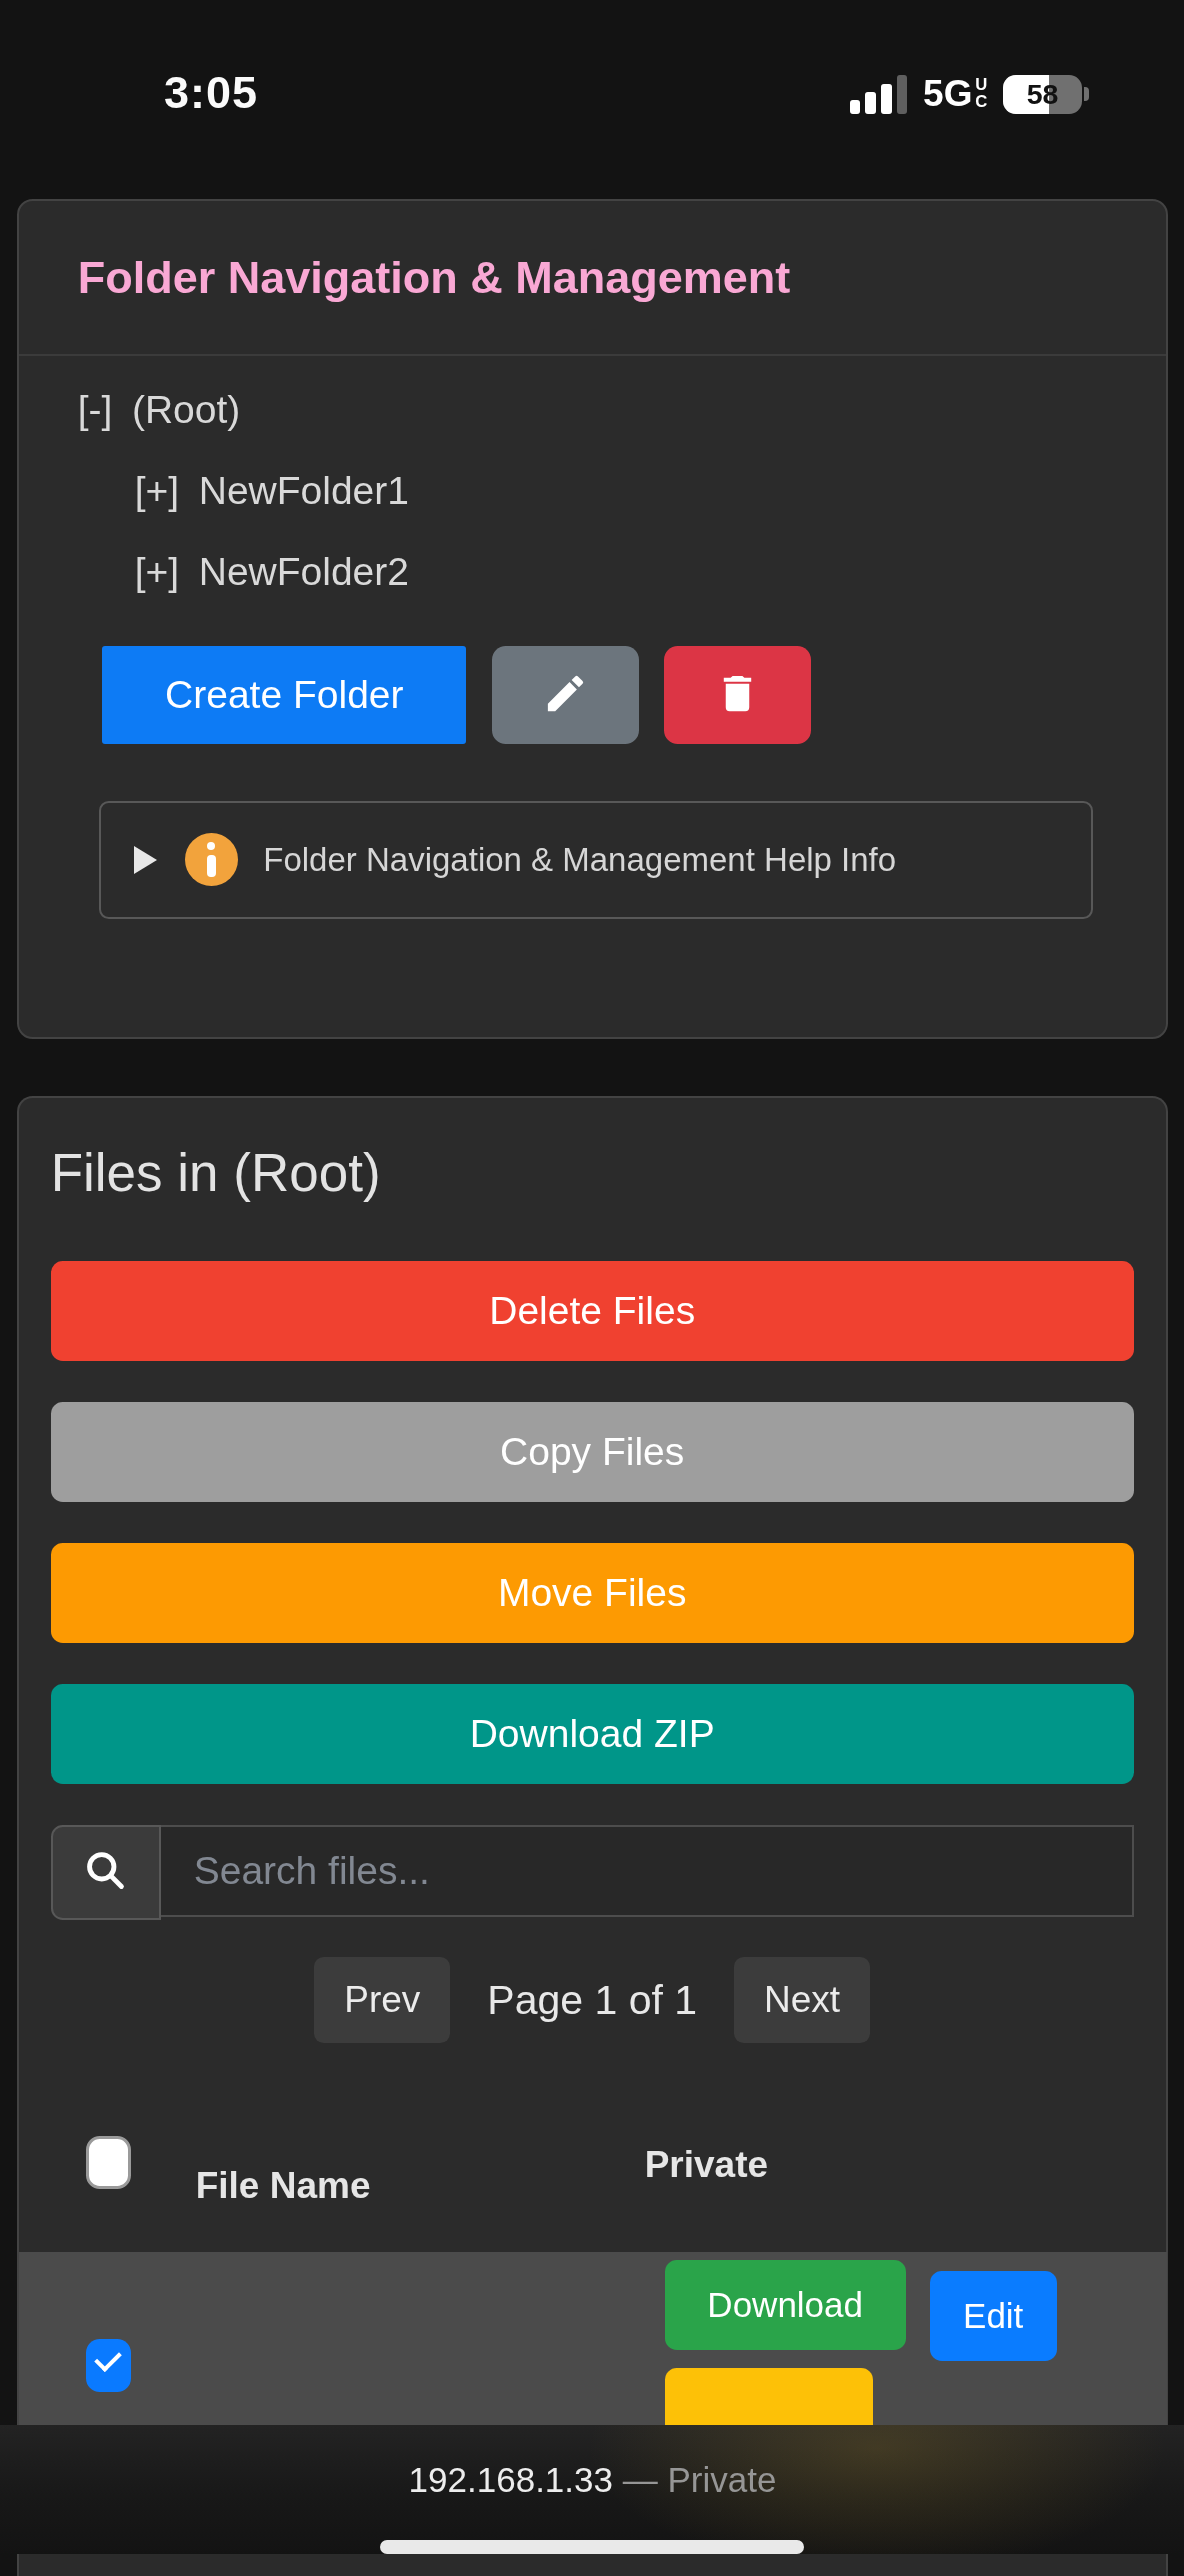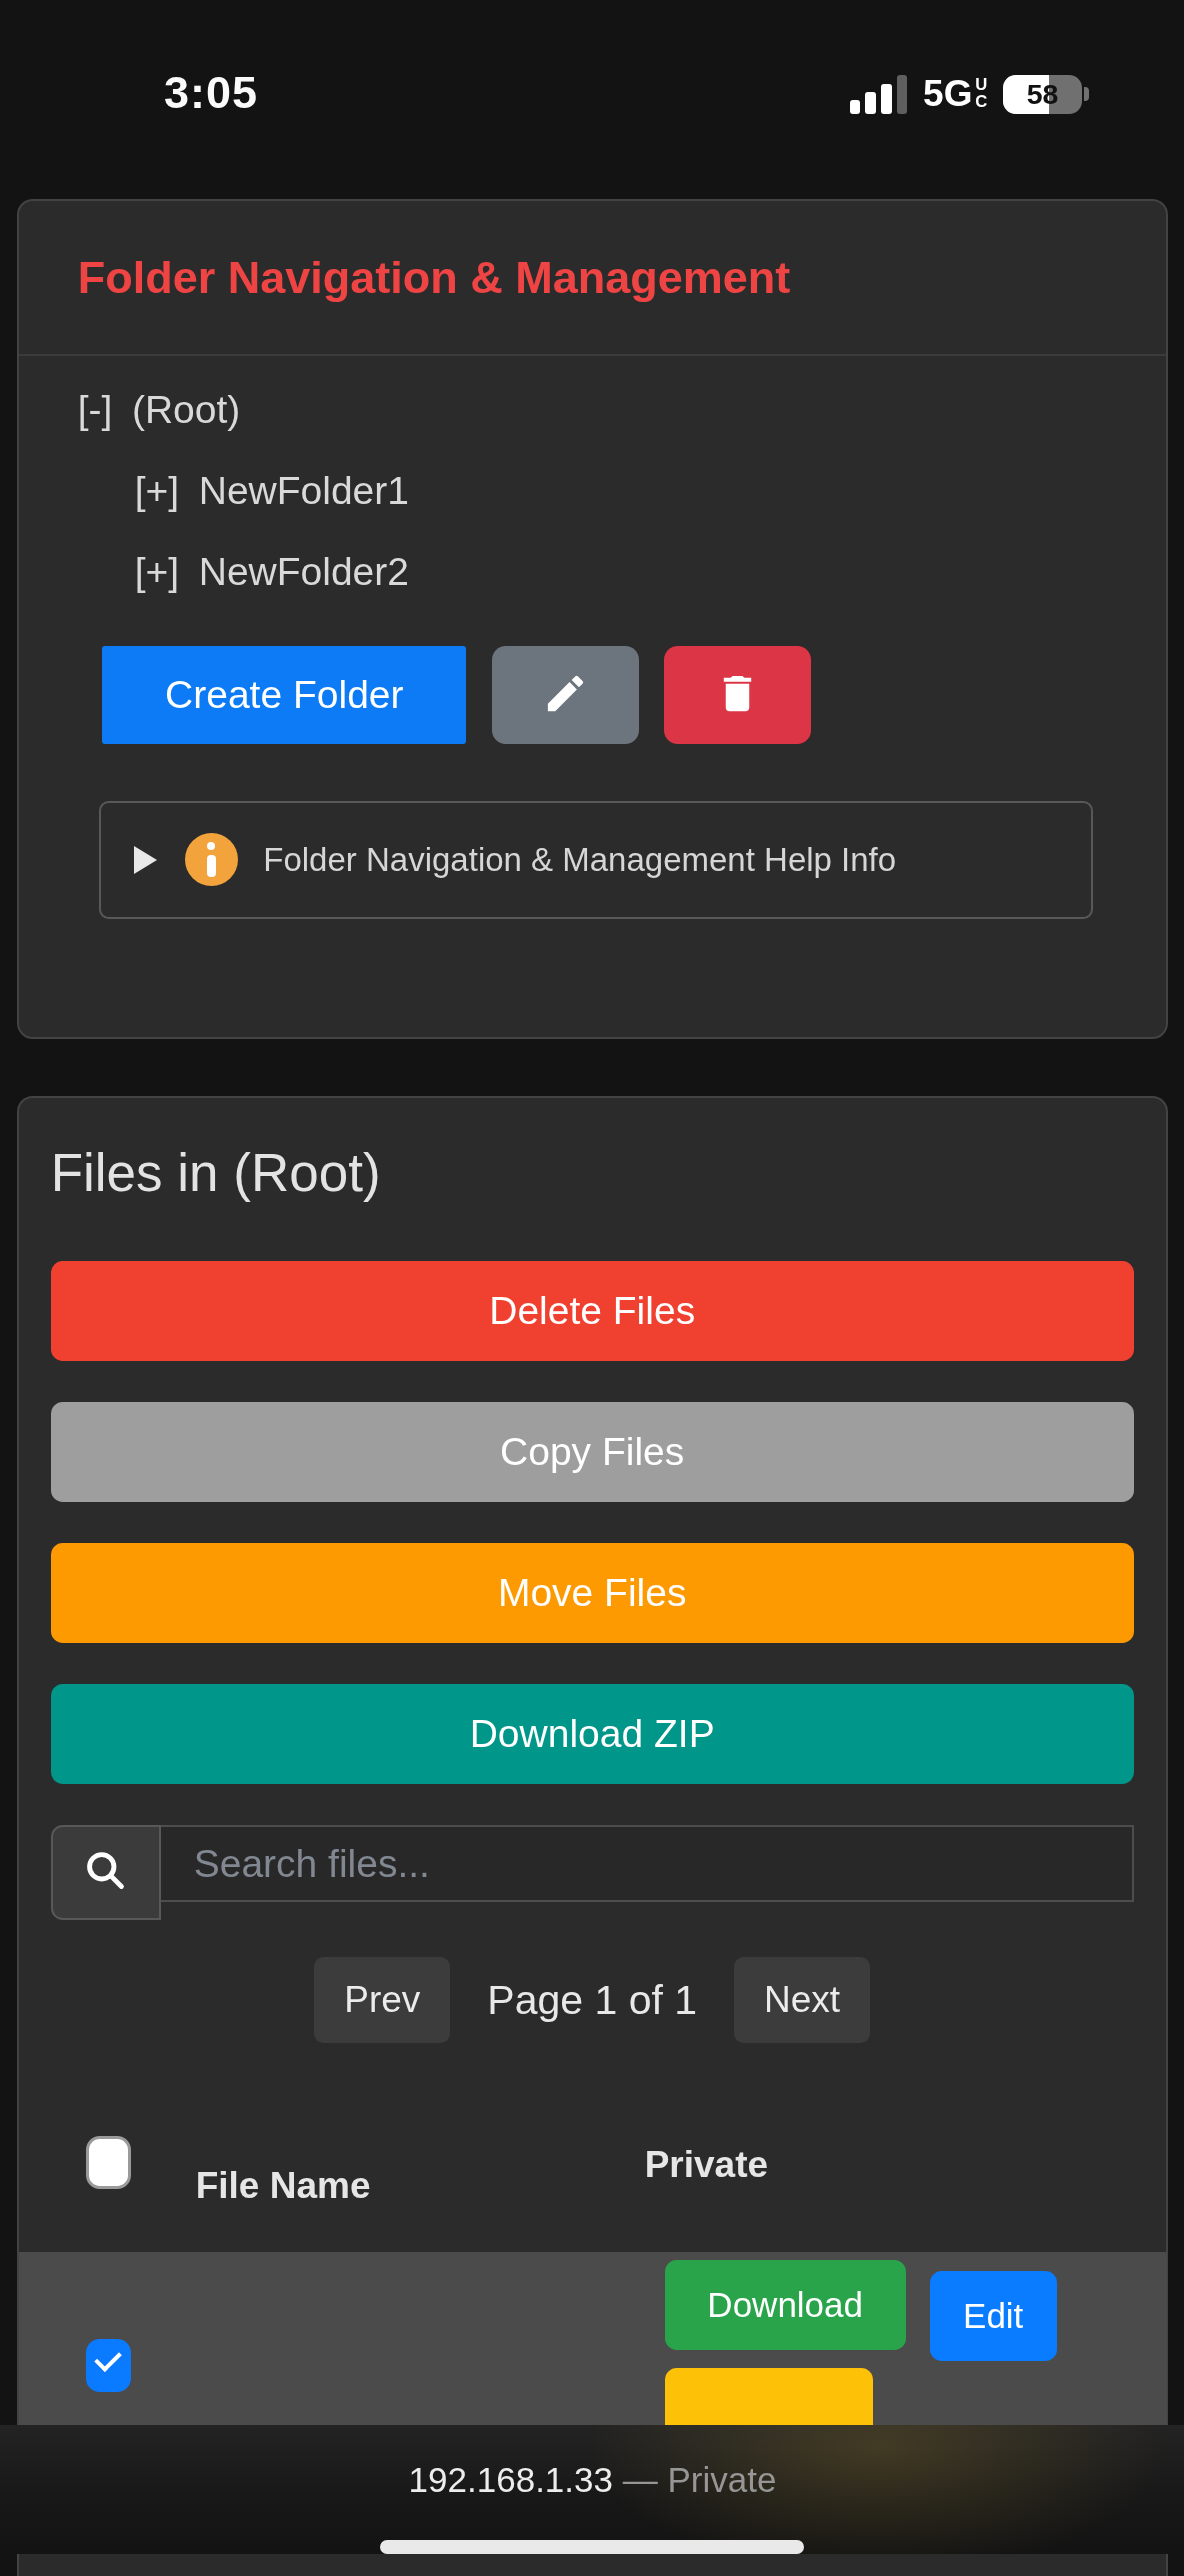--- a/index.html
+++ b/index.html
@@ -25,21 +25,21 @@
   .batt-nub{width:4.9px;height:14.7px;background:#707070;border-radius:0 3.9px 3.9px 0;margin-left:2px;}
 
   
   .card{position:absolute;left:16.7px;width:1151px;background:#2b2b2b;border:2px solid #434343;
         border-radius:15.7px;box-sizing:border-box;}
   .card-1{top:199px;height:840px;}
   .card-2{top:1096px;height:1480px;border-bottom:none;border-radius:15.7px 15.7px 0 0;}
 
   .card1-header{height:155px;display:flex;align-items:center;padding:0 59px;
                 border-bottom:2px solid #3b3b3b;box-sizing:border-box;}
-  .card1-title{font-size:45px;font-weight:700;color:#ef4444;}
+  .card1-title{font-size:45px;font-weight:700;color:#f9a8d4;}
   .card1-body{padding:29.5px 59px 0 59px;}
 
   .tree-row{display:flex;align-items:center;height:49px;margin-bottom:32px;
             font-size:39px;color:#d9d9d9;cursor:default;}
   .tree-row.indent{padding-left:57px;}
   .tree-toggle{margin-right:19.6px;}
 
   .folder-btn-row{display:flex;align-items:center;margin-top:49px;margin-left:24.6px;gap:25.5px;}
   .btn{display:flex;align-items:center;justify-content:center;border:none;cursor:pointer;
        font-family:"Liberation Sans", sans-serif;}
@@ -63,21 +63,21 @@
   .card2-pad{padding:37px 32px 0 32px;}
   .files-title{font-size:53px;font-weight:400;color:#e3e3e3;line-height:75px;margin-bottom:51px;}
   .bulk-btn{width:1083px;height:100px;border-radius:11.8px;margin-bottom:41px;
             font-size:39px;color:#fff;}
   .ba-0{background:#f04130;} .ba-1{background:#9e9e9e;} .ba-2{background:#fd9a02;} .ba-3{background:#009689;}
 
   .search-row{display:flex;margin-top:33px;height:95px;}
   .search-btn{width:110px;height:95px;background:#3b3b3b;border:2px solid #585858;
               border-radius:11.8px 0 0 11.8px;box-sizing:border-box;display:flex;align-items:center;justify-content:center;}
   .search-btn svg{width:45px;height:45px;stroke:#fff;fill:none;stroke-width:2.6;stroke-linecap:round;}
-  .search-input{flex:1;height:77px;background:#282828;border:2px solid #4d4d4d;border-left:none;
+  .search-input{flex:1;height:92px;background:#282828;border:2px solid #4d4d4d;border-left:none;
                 box-sizing:border-box;color:#e8e8e8;font-size:39px;padding:1px 33px;border-radius:0;outline:none;
                 font-family:"Liberation Sans", sans-serif;}
   .search-input::placeholder{color:#828892;}
 
   .pagination{display:flex;align-items:center;justify-content:center;gap:37px;margin-top:37px;height:86px;}
   .page-btn{height:86px;padding:12px 30px;background:#3c3c3c;border-radius:9.8px;color:#ececec;font-size:37px;}
   .page-status{font-size:41px;color:#e8e8e8;}
 
   .table-head{position:relative;height:134px;margin-top:75px;}
   .checkbox{width:45px;height:53px;border-radius:13.8px;box-sizing:border-box;cursor:pointer;}

